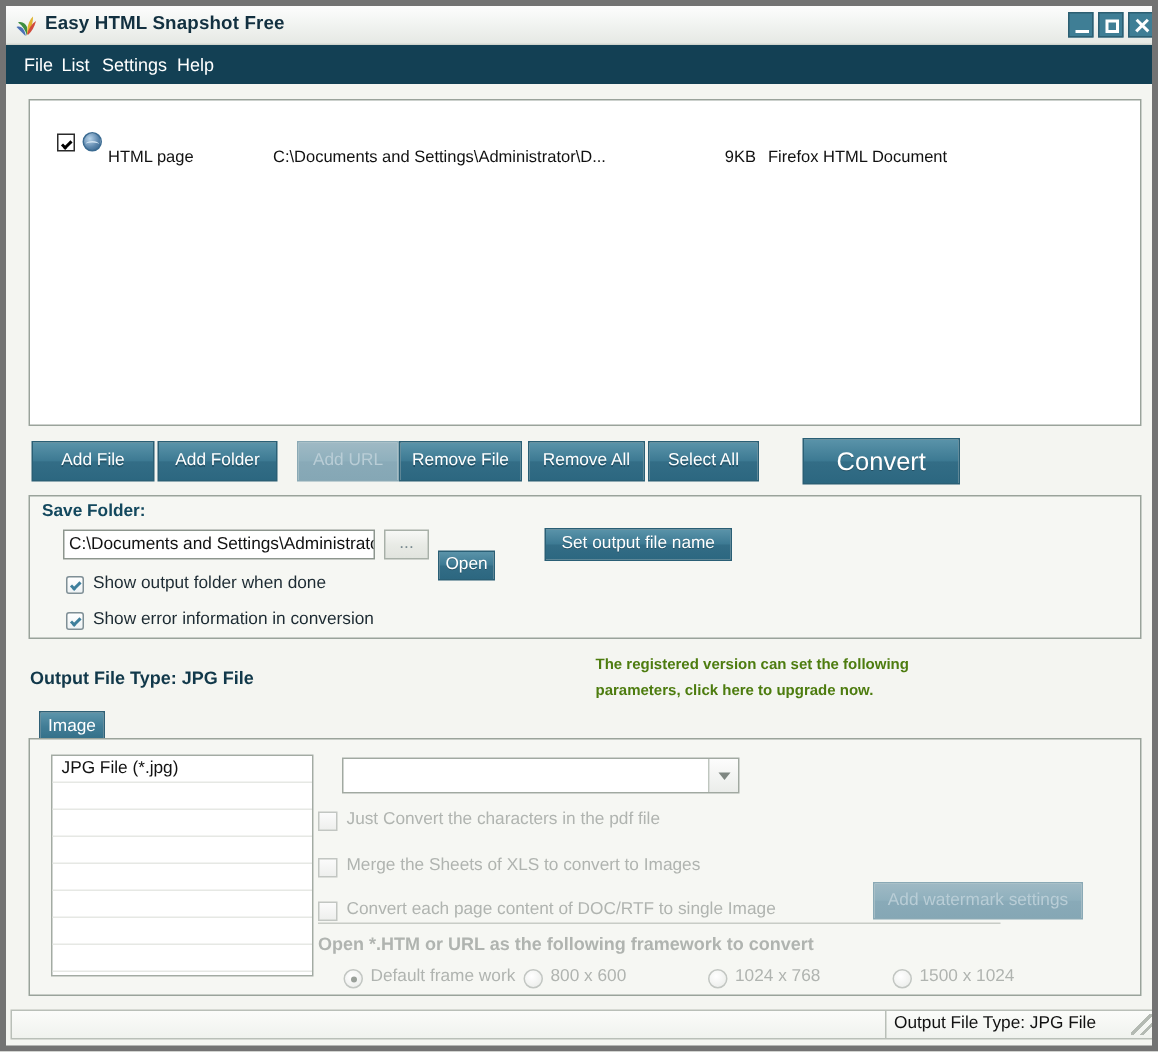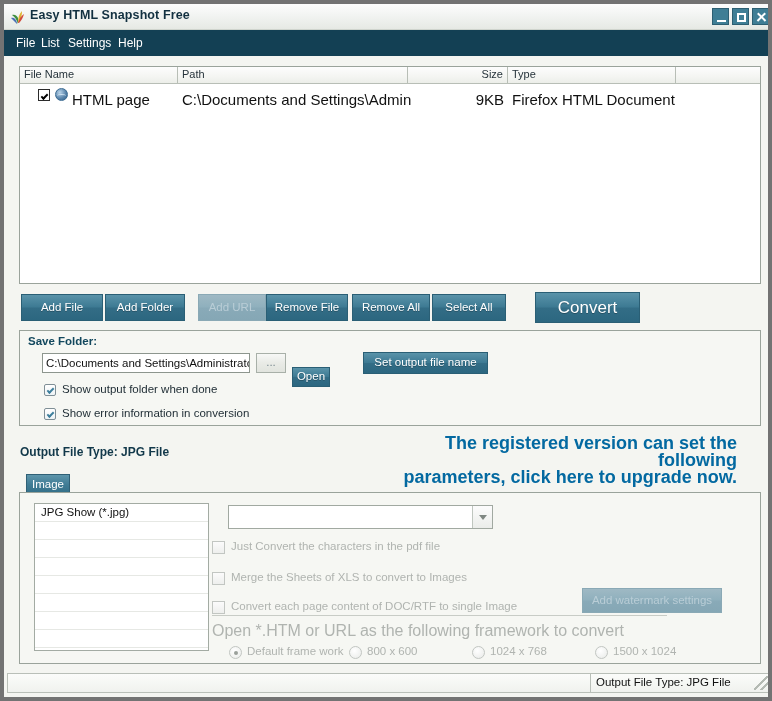--- a/index.html
+++ b/index.html
@@ -83,22 +83,22 @@
     font-size: 11px; color: #26333b;
     padding: 1px 4px;
     white-space: nowrap; overflow: hidden;
   }
   .fl-col.r { text-align: right; }
   .fl-row {
     position: absolute; left: 0; top: 18px;
     width: 740px; height: 20px;
   }
   .fl-cell {
-    position: absolute; top: 6px;
-    font-size: 15px; color: #111;
+    position: absolute; top: 14px;
+    font-size: 11px; color: #111;
     white-space: nowrap; overflow: hidden;
   }
   .fl-cell.r { text-align: right; }
   .chkbox {
     position: absolute; left: 18px; top: 4px;
     width: 12px; height: 12px;
     border: 1px solid #2b2b2b; background: #fff;
   }
   .chkbox.on::after {
     content: ""; position: absolute;
@@ -189,24 +189,23 @@
 
   
   .outtype {
     position: absolute; left: 16px; top: 441px;
     font-size: 12px; font-weight: bold; color: #11384a;
     white-space: nowrap;
   }
   .upgrade {
     position: absolute; left: 393px; top: 431px;
     width: 340px;
-    font-size: 18px; font-weight: bold; color: #0369a1;
+    font-size: 10px; font-weight: bold; color: #4d7c0f;
     line-height: 17px;
     cursor: pointer;
-    text-align: right;
   }
 
   
   .tab {
     position: absolute; left: 22px; top: 470px;
     width: 44px; height: 18px;
     background: linear-gradient(to bottom,#5d95ab 0%, #417d96 55%, #35718a 100%);
     border: 1px solid #2f6076;
     border-bottom: none;
     color: #fff; font-size: 11.5px;
@@ -263,21 +262,21 @@
     background: linear-gradient(to bottom,#fbfbfb,#eeefed);
   }
   .optrow span.lbl { position: absolute; left: 19px; top: -1px; }
 
   .divider {
     position: absolute; left: 208px; top: 611px;
     width: 455px; height: 1px; background: #c8ccc6;
   }
   .frmtext {
     position: absolute; left: 208px; top: 618px;
-    font-size: 16px; color: #b0b4b0; white-space: nowrap;
+    font-size: 12px; color: #b0b4b0; white-space: nowrap; font-weight: bold;
   }
   .radio {
     position: absolute; top: 641px;
     font-size: 11.5px; color: #b0b4b0; white-space: nowrap;
   }
   .rdo {
     position: absolute; left: 0; top: 1px;
     width: 13px; height: 13px; border-radius: 50%;
     border: 1px solid #c2c6c2;
     background: radial-gradient(circle at 40% 35%, #ffffff, #e8eae7);
@@ -340,27 +339,20 @@
   </div>
 
   <div class="menubar">
     <div class="menuitem" style="left:8px">File</div>
     <div class="menuitem" style="left:33px">List</div>
     <div class="menuitem" style="left:60px">Settings</div>
     <div class="menuitem" style="left:110px">Help</div>
   </div>
 
   <div class="filelist">
-    <div class="fl-header">
-      <div class="fl-col" style="left:0px;width:158px">File Name</div>
-      <div class="fl-col" style="left:158px;width:230px">Path</div>
-      <div class="fl-col r" style="left:388px;width:100px">Size</div>
-      <div class="fl-col" style="left:488px;width:168px">Type</div>
-      <div class="fl-col" style="left:656px;width:84px;border-right:none"></div>
-    </div>
     <div class="fl-row">
       <div class="chkbox on"></div>
       <div class="globe-icon"></div>
       <div class="fl-cell" style="left:52px;width:104px">HTML page</div>
       <div class="fl-cell" style="left:162px;width=230px;width:230px">C:\Documents and Settings\Administrator\D...</div>
       <div class="fl-cell r" style="left:388px;width:96px">9KB</div>
       <div class="fl-cell" style="left:492px;width:168px">Firefox HTML Document</div>
     </div>
   </div>
 
@@ -392,21 +384,21 @@
   <div class="outtype">Output File Type:  JPG File</div>
   <div class="upgrade">
     <div>The registered version can set the following</div>
     <div>parameters, click here to upgrade now.</div>
   </div>
 
   <div class="tab">Image</div>
   <div class="tabpanel">
 
     <div class="typelist">
-      <div class="tl-item" style="top:0px">JPG Show  (*.jpg)</div>
+      <div class="tl-item" style="top:0px">JPG File  (*.jpg)</div>
       <div class="tl-item" style="top:18px"></div>
       <div class="tl-item" style="top:36px"></div>
       <div class="tl-item" style="top:54px"></div>
       <div class="tl-item" style="top:72px"></div>
       <div class="tl-item" style="top:90px"></div>
       <div class="tl-item" style="top:108px"></div>
       <div class="tl-item" style="top:126px"></div>
     </div>
 
     <div class="combo">

